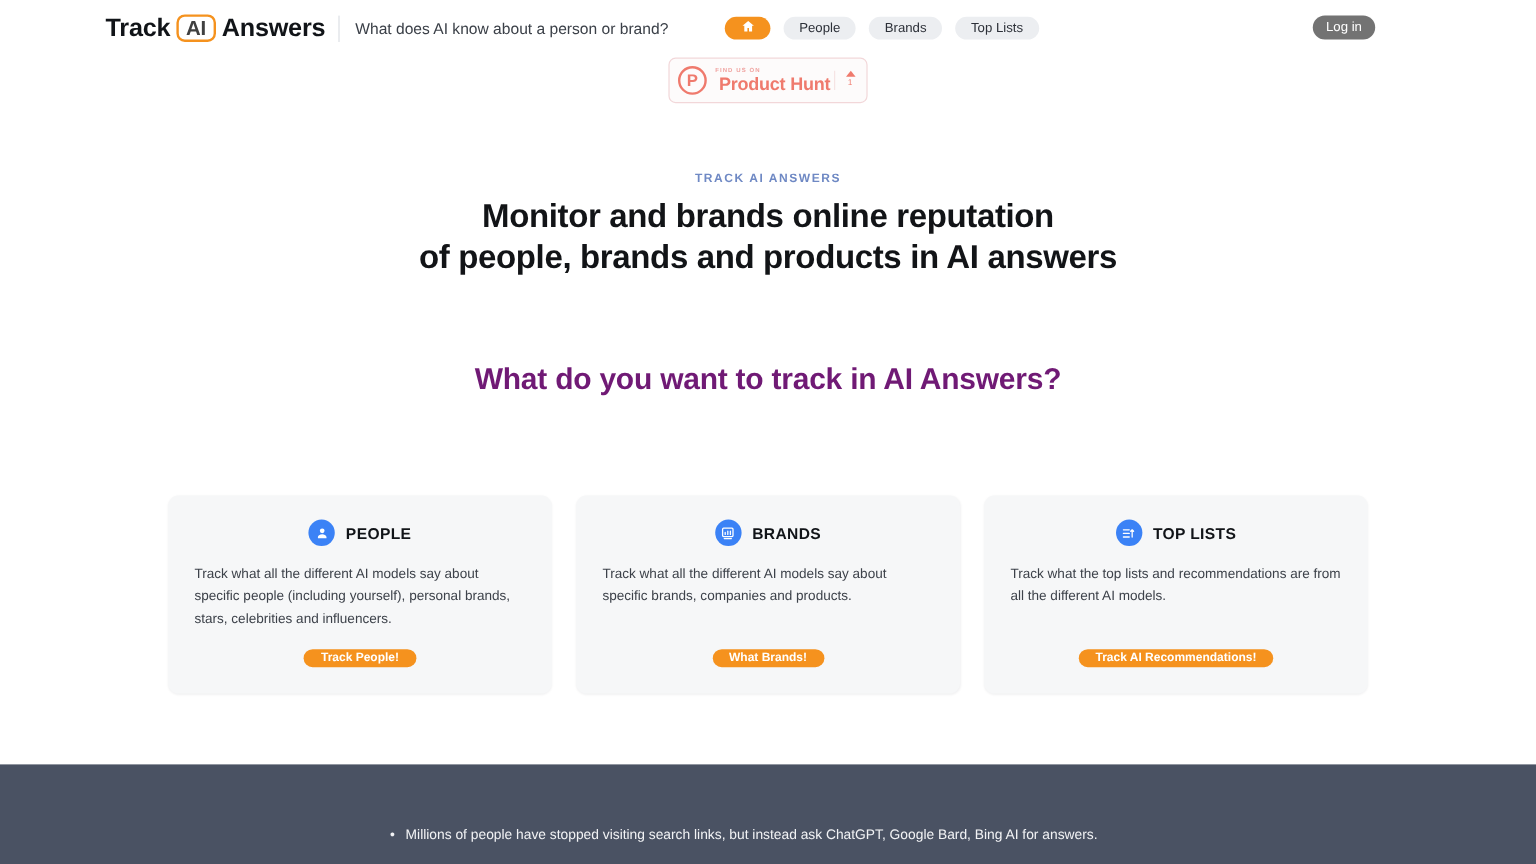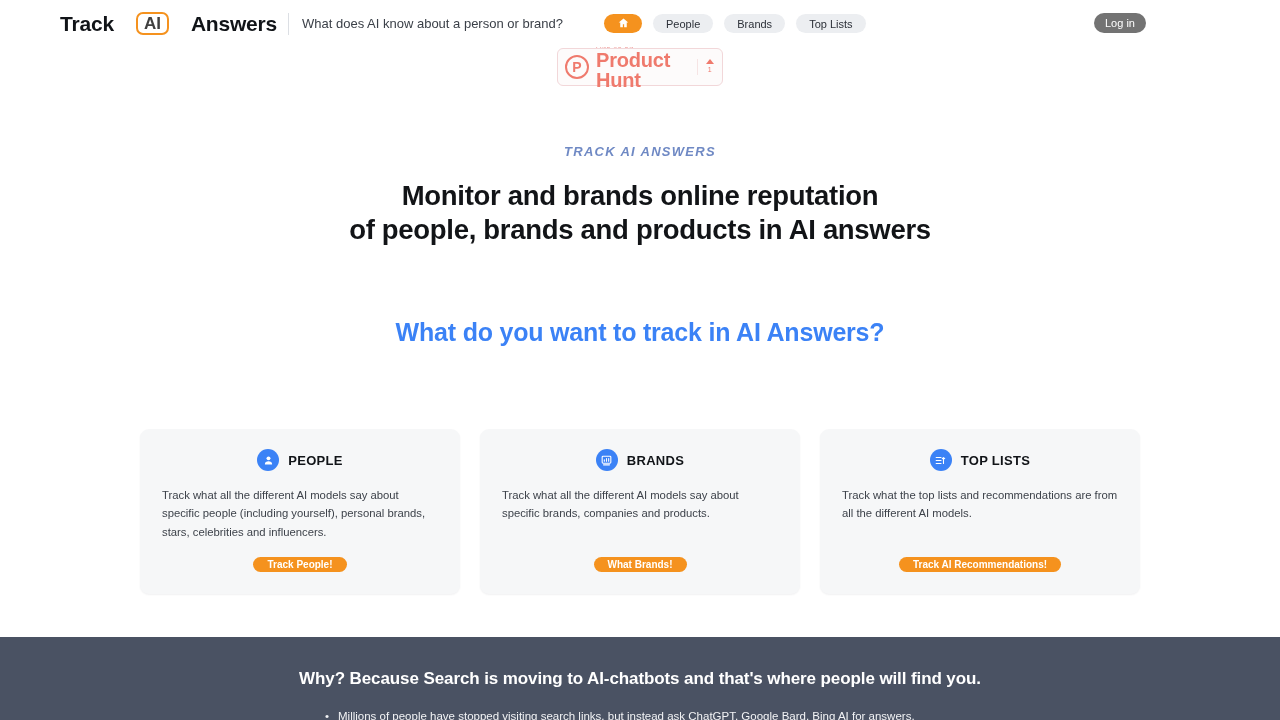--- a/index.html
+++ b/index.html
@@ -15,22 +15,22 @@
   .header {
     position: relative;
     height: 47px;
     display: flex;
     align-items: center;
     background: #ffffff;
   }
   .brand {
     display: flex;
     align-items: center;
-    gap: 22px;
-    margin-left: 60px;
+    gap: 5px;
+    margin-left: 88px;
     font-size: 21px;
     font-weight: 700;
     letter-spacing: -0.2px;
     color: #111418;
   }
   .brand .ai-box {
     display: inline-flex;
     align-items: center;
     justify-content: center;
     min-width: 33px;
@@ -124,65 +124,65 @@
   .ph-text { margin-left: 7px; flex: 1 1 auto; }
   .ph-small {
     font-size: 5px;
     letter-spacing: 0.9px;
     font-weight: 700;
     color: #f0a3a0;
     line-height: 1;
     margin-bottom: 1px;
   }
   .ph-name {
-    font-size: 20px;
+    font-size: 15px;
     font-weight: 700;
     color: #ef7a6d;
     line-height: 1;
     letter-spacing: -0.2px;
+    text-align: center;
   }
   .ph-votes {
     width: 20px;
     border-left: 1px solid #f6e4e4;
     padding-left: 6px;
     text-align: center;
     color: #ef7a6d;
   }
   .ph-caret {
     width: 0; height: 0; margin: 0 auto;
     border-left: 4px solid transparent;
     border-right: 4px solid transparent;
     border-bottom: 5px solid #ef7a6d;
   }
   .ph-count { font-size: 7px; line-height: 1.6; color: #ef7a6d; }
 
   
   .hero { text-align: center; margin-top: 58px; }
   .eyebrow {
-    font-size: 13px;
+    font-size: 10px;
     font-weight: 700;
     letter-spacing: 1.3px;
     color: #6f89c4;
-    margin-bottom: 20px;
-    font-style: italic;
+    margin-bottom: 8px;
   }
   .hero-title {
     font-size: 27.5px;
     font-weight: 700;
     line-height: 1.22;
     color: #121417;
     letter-spacing: -0.3px;
   }
 
   .section-title {
     text-align: center;
     margin-top: 72px;
     font-size: 25px;
     font-weight: 700;
-    color: #3b82f6;
+    color: #701a75;
     letter-spacing: -0.2px;
   }
 
   
   .cards {
     display: flex;
     justify-content: center;
     gap: 20px;
     margin-top: 82px;
     padding: 0 140px;
@@ -368,17 +368,16 @@
         </svg>
       </span>
       <span class="card-title">TOP LISTS</span>
     </div>
     <p class="card-text">Track what the top lists and recommendations are from all the different AI models.</p>
     <button class="card-btn">Track AI Recommendations!</button>
   </div>
 </div>
 
 <div class="why">
-  <div class="why-title">Why? Because Search is moving to AI-chatbots and that's where people will find you.</div>
   <ul class="why-list">
     <li>Millions of people have stopped visiting search links, but instead ask ChatGPT, Google Bard, Bing AI for answers.</li>
   </ul>
 </div>
 
 </body></html>

